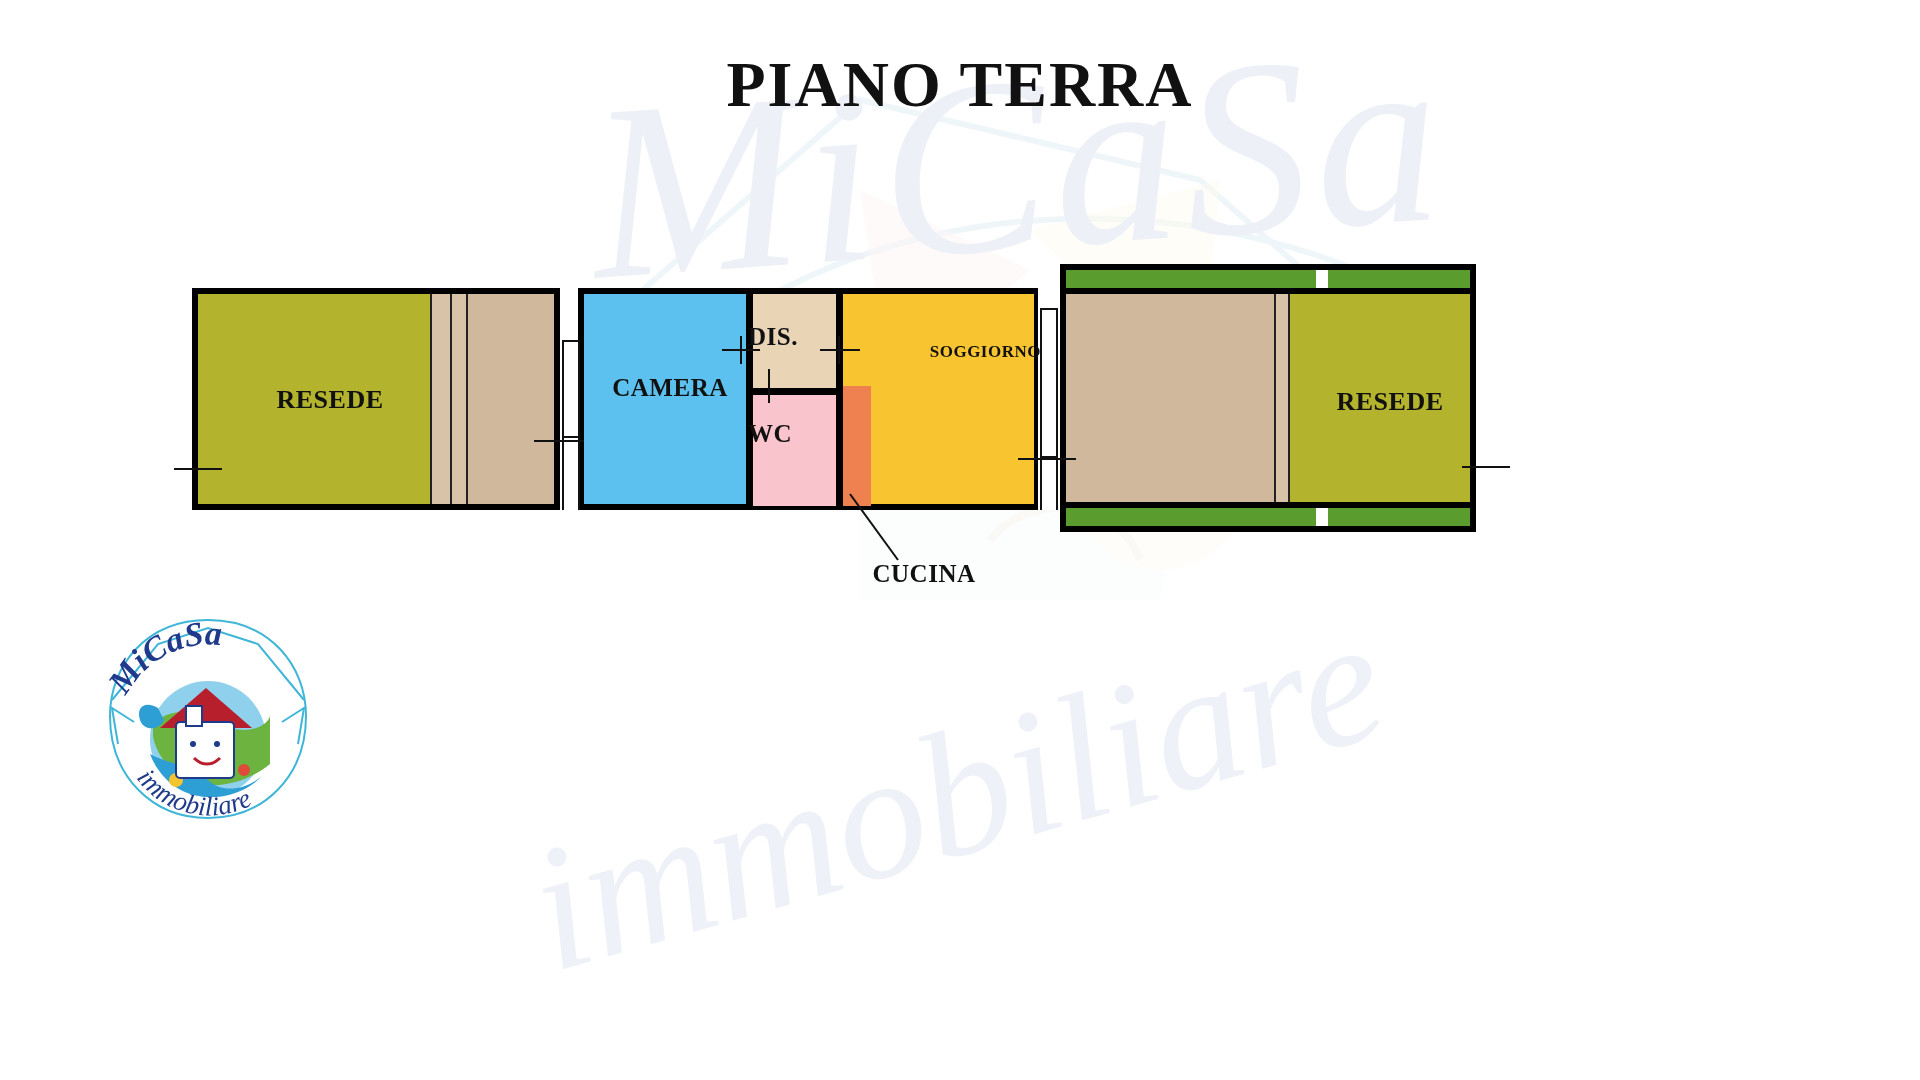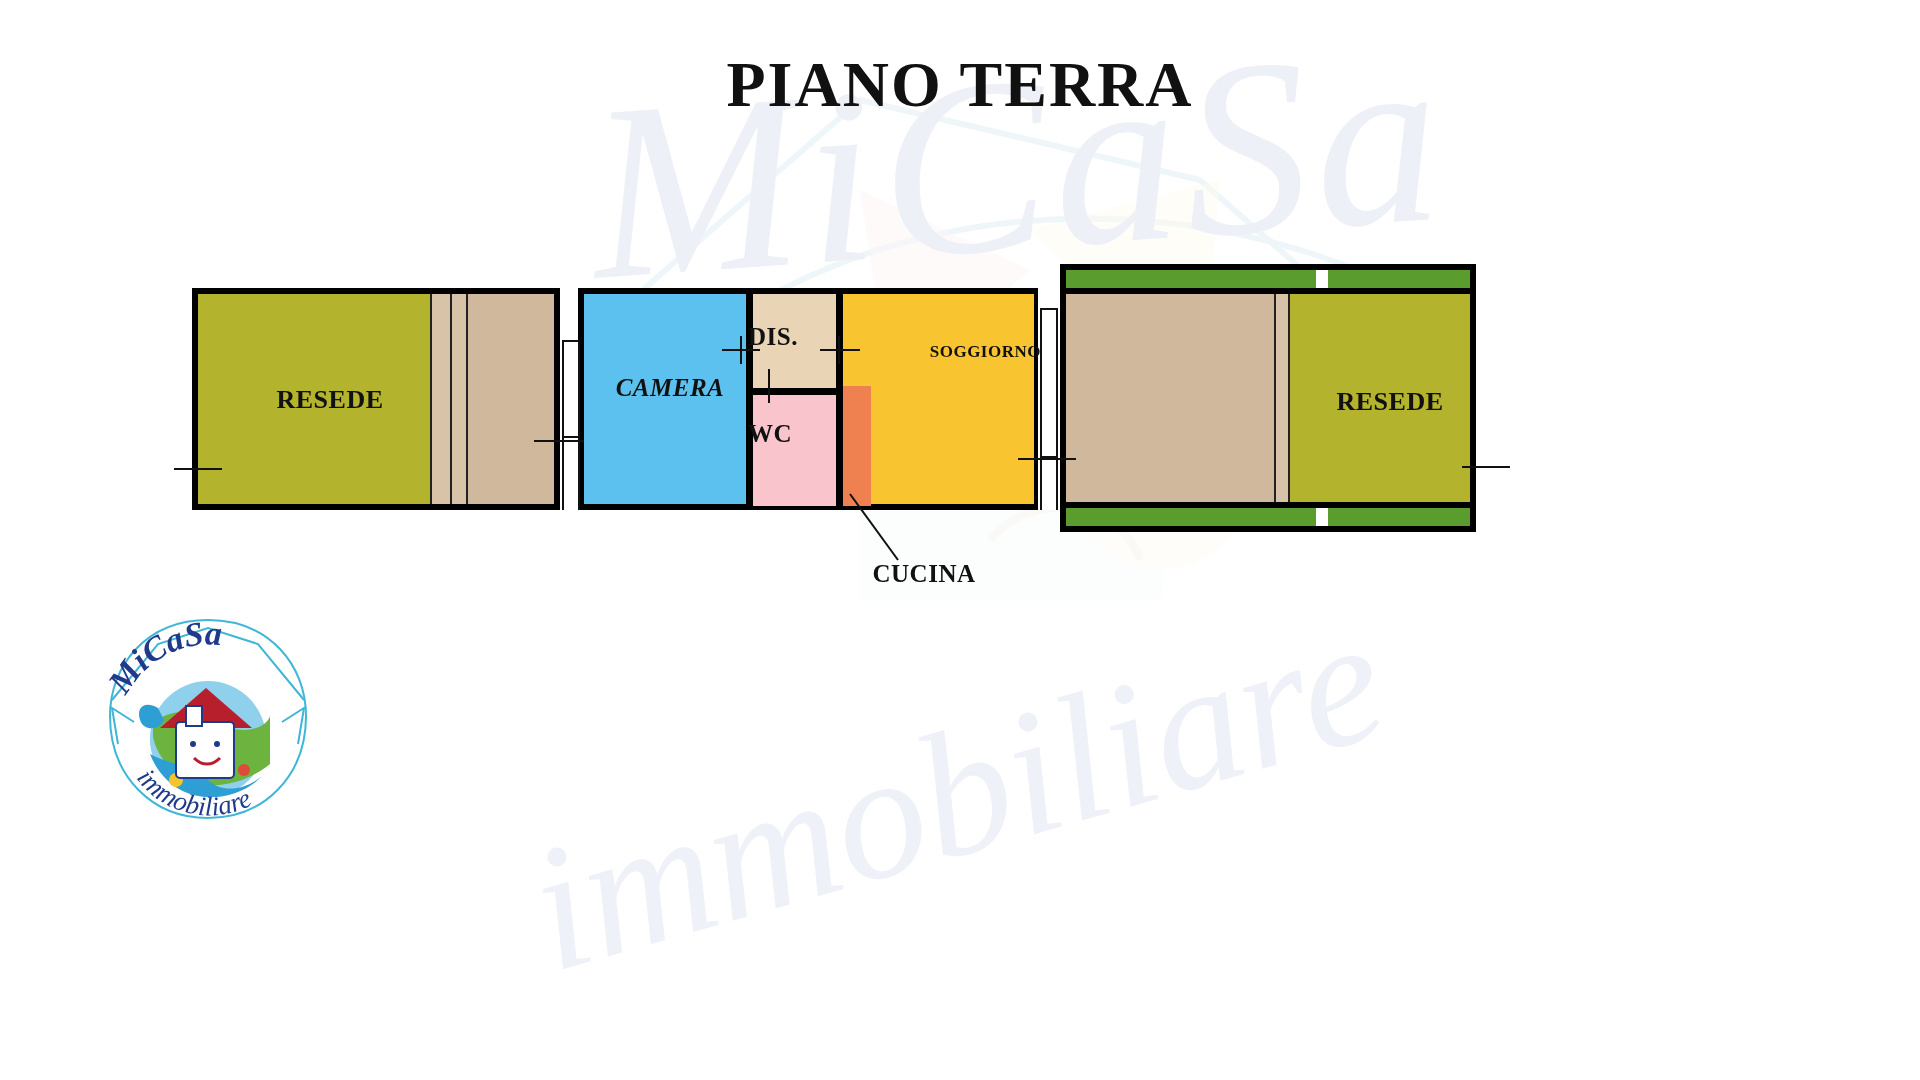--- a/index.html
+++ b/index.html
@@ -171,21 +171,21 @@
 
     <div class="fill" style="left:169px; top:101px; width:83px; height:111px; background:#f9c4cc;"></div>
 
     <div class="wall" style="left:252px; top:0; width:7px; height:100%;"></div>
 
     <div class="fill" style="left:259px; top:0; width:191px; height:100%; background:#f8c430;"></div>
 
     <div class="fill" style="left:259px; top:92px; width:28px; height:120px; background:#ef8050;"></div>
   </div>
 
-  <div class="roomlabel" style="left:590px; top:374px; width:160px; text-align:center; font-size:25px;font-style:italic;">CAMERA</div>
+  <div class="roomlabel" style="left:590px; top:374px; width:160px; text-align:center; font-size:25px;">CAMERA</div>
   <div class="roomlabel" style="left:748px; top:323px; width:84px; text-align:left; font-size:25px;">DIS.</div>
   <div class="roomlabel" style="left:748px; top:420px; width:84px; font-size:25px;">WC</div>
   <div class="roomlabel" style="left:845px; top:342px; width:196px; text-align:right; font-size:17px;">SOGGIORNO</div>
 
   <div class="tick" style="left:722px; top:349px; width:38px; height:2px;"></div>
   <div class="tick" style="left:740px; top:336px; width:2px; height:28px;"></div>
 
   <div class="tick" style="left:820px; top:349px; width:40px; height:2px;"></div>
   <div class="tick" style="left:838px; top:336px; width:2px; height:28px;"></div>
 

